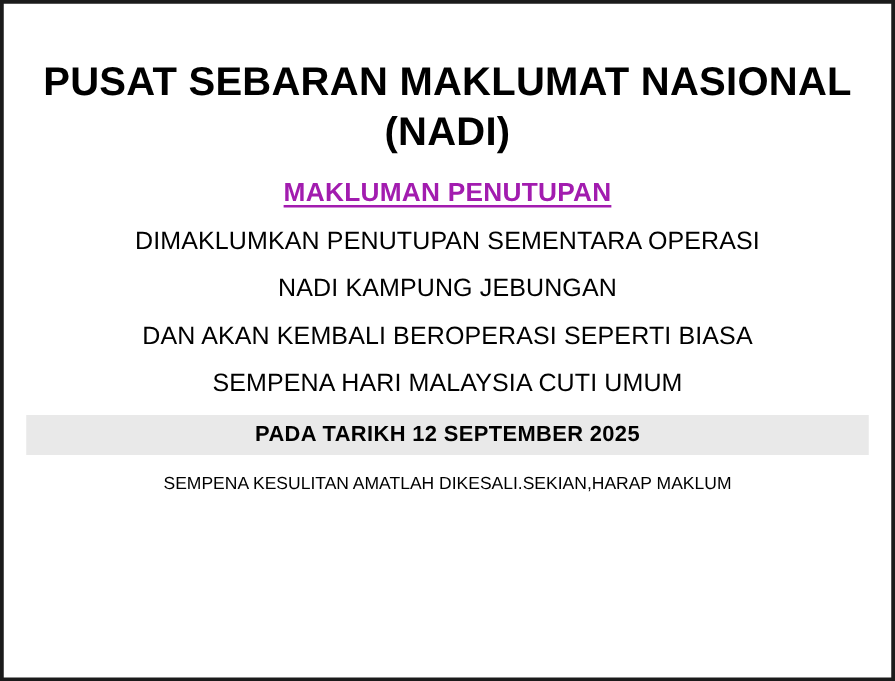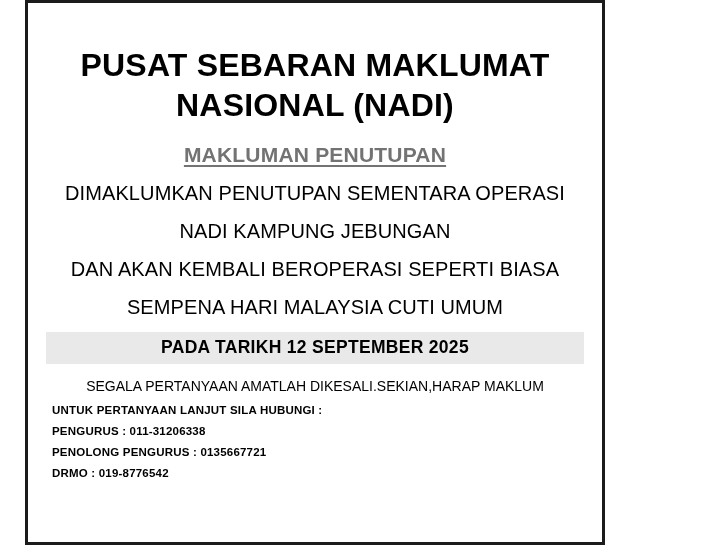--- a/index.html
+++ b/index.html
@@ -9,27 +9,26 @@
   body {
     width: 716px;
     height: 545px;
     background: #ffffff;
     font-family: "Liberation Sans", sans-serif;
     color: #000000;
     overflow: hidden;
   }
   .page {
     position: relative;
-    width: 580px;
+    width: 716px;
     height: 545px;
     box-sizing: border-box;
     border: 3px solid #1b1b1b;
     background: #ffffff;
     padding: 0;
-    margin-left: 25px;
   }
   .inner {
     position: absolute;
     left: 0;
     right: 0;
     top: 0;
     bottom: 0;
     padding: 30px 18px 10px 18px;
     box-sizing: border-box;
   }
@@ -41,21 +40,21 @@
     letter-spacing: 0.2px;
     margin: 12px 0 0 0;
     padding: 0 10px;
   }
   .subtitle-wrap {
     text-align: center;
     margin-top: 18px;
   }
   .subtitle {
     display: inline-block;
-    color: #737373;
+    color: #a21caf;
     font-weight: bold;
     font-size: 21px;
     text-decoration: underline;
     text-underline-offset: 3px;
     letter-spacing: 0.2px;
   }
   .line {
     text-align: center;
     font-size: 20px;
     margin-top: 15px;
@@ -103,23 +102,17 @@
 
     <div class="line">DIMAKLUMKAN PENUTUPAN SEMENTARA OPERASI</div>
     <div class="line">NADI KAMPUNG JEBUNGAN</div>
 
 
     <div class="line">DAN AKAN KEMBALI BEROPERASI SEPERTI BIASA</div>
     <div class="line">SEMPENA HARI MALAYSIA CUTI UMUM</div>
 
     <div class="band">PADA TARIKH 12 SEPTEMBER 2025</div>
 
-    <div class="small-note">SEGALA PERTANYAAN AMATLAH DIKESALI.SEKIAN,HARAP MAKLUM</div>
+    <div class="small-note">SEMPENA KESULITAN AMATLAH DIKESALI.SEKIAN,HARAP MAKLUM</div>
 
-    <div class="contacts">
-      <div class="contact-line first">UNTUK PERTANYAAN LANJUT SILA HUBUNGI :</div>
-      <div class="contact-line">PENGURUS : 011-31206338</div>
-      <div class="contact-line">PENOLONG PENGURUS : 0135667721</div>
-      <div class="contact-line">DRMO : 019-8776542</div>
-    </div>
 
   </div>
 </div>
 
 </body></html>

